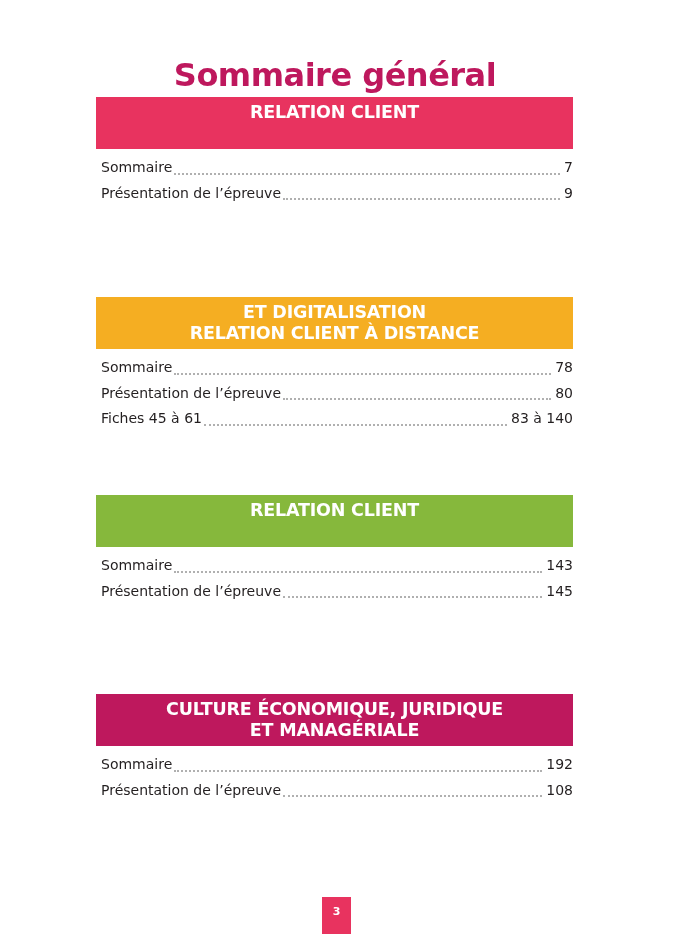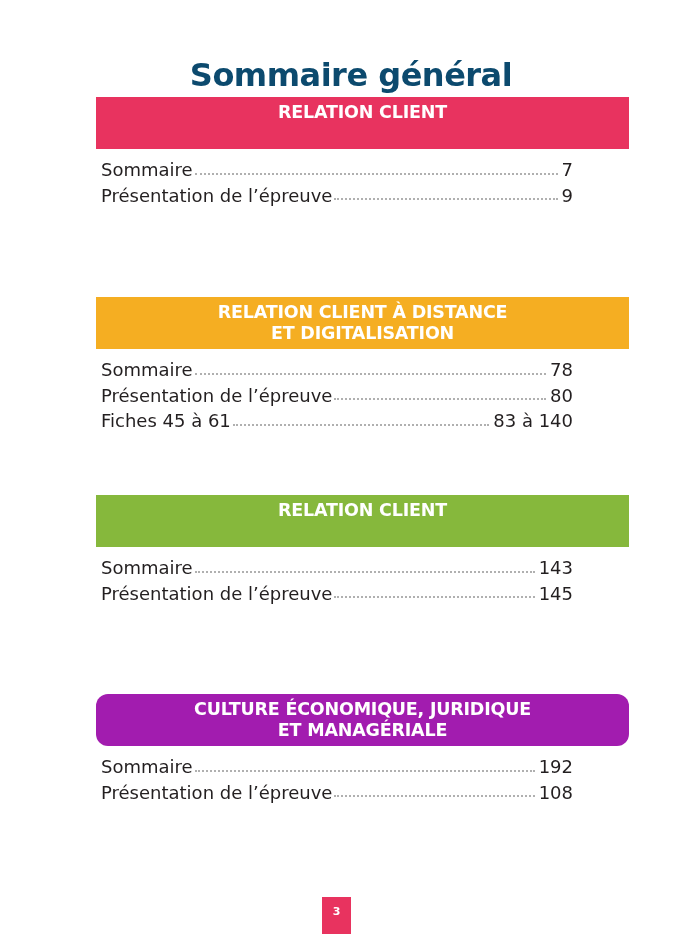--- a/index.html
+++ b/index.html
@@ -10,37 +10,37 @@
     body {
       width: 700px;
       height: 934px;
       position: relative;
       overflow: hidden;
       font-family: "DejaVu Sans", "Liberation Sans", sans-serif;
     }
     .page-title {
       position: absolute;
       top: 30px;
-      left: 16px;
+      left: 0;
       width: 670px;
       text-align: center;
       font-family: "DejaVu Sans", sans-serif;
       font-weight: bold;
       font-size: 32px;
       letter-spacing: -0.5px;
-      color: #0c4a6e;
+      color: #be185d;
       line-height: 48px;
     }
     .section {
       position: absolute;
       left: 96px;
       width: 477px;
     }
     .banner {
-      width: 533px;
+      width: 477px;
       height: 52px;
       color: #ffffff;
       font-family: "DejaVu Sans", sans-serif;
       font-weight: bold;
       font-size: 17.5px;
       text-align: center;
       line-height: 21px;
       padding-top: 5px;
       box-sizing: border-box;
       letter-spacing: -0.2px;
@@ -48,21 +48,21 @@
     .banner span { display: block; }
     .rows {
       margin-top: 10px;
       padding-left: 5px;
     }
     .row {
       display: flex;
       align-items: baseline;
       height: 25.5px;
       font-family: "DejaVu Sans", sans-serif;
-      font-size: 18px;
+      font-size: 14px;
       color: #231f20;
       white-space: nowrap;
     }
     .row .label { flex: 0 0 auto; }
     .row .dots {
       flex: 1 1 auto;
       margin: 0 4px 0 2px;
       border-bottom: 2px dotted #b0b0b0;
       height: 0;
       position: relative;
@@ -104,22 +104,22 @@
     <div class="row">
       <span class="label">Présentation de l’épreuve</span>
       <span class="dots"></span>
       <span class="page">9</span>
     </div>
   </div>
 </div>
 
 <div class="section" style="top:297px;">
   <div class="banner" style="background:#f5ae22;">
+    <span>ET DIGITALISATION</span>
     <span>RELATION CLIENT À DISTANCE</span>
-    <span>ET DIGITALISATION</span>
   </div>
   <div class="rows">
     <div class="row">
       <span class="label">Sommaire</span>
       <span class="dots"></span>
       <span class="page">78</span>
     </div>
     <div class="row">
       <span class="label">Présentation de l’épreuve</span>
       <span class="dots"></span>
@@ -145,21 +145,21 @@
     </div>
     <div class="row">
       <span class="label">Présentation de l’épreuve</span>
       <span class="dots"></span>
       <span class="page">145</span>
     </div>
   </div>
 </div>
 
 <div class="section" style="top:694px;">
-  <div class="banner" style="background:#a21caf;border-radius:12px;">
+  <div class="banner" style="background:#be185d;">
     <span>CULTURE ÉCONOMIQUE, JURIDIQUE</span>
     <span>ET MANAGÉRIALE</span>
   </div>
   <div class="rows">
     <div class="row">
       <span class="label">Sommaire</span>
       <span class="dots"></span>
       <span class="page">192</span>
     </div>
     <div class="row">

